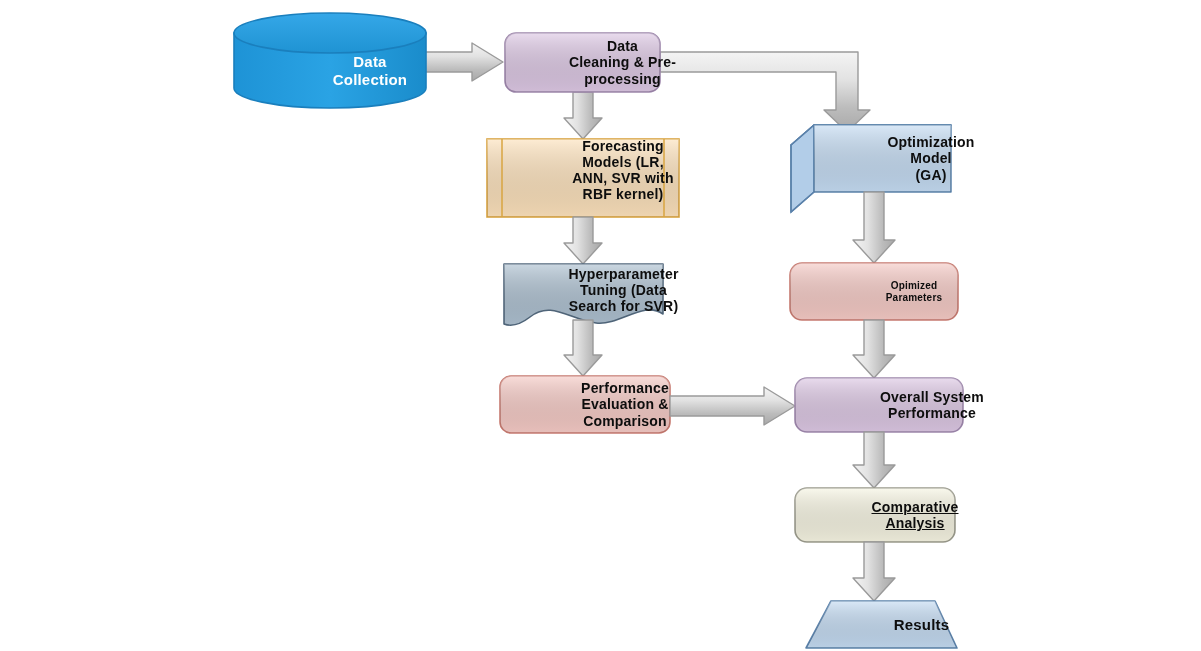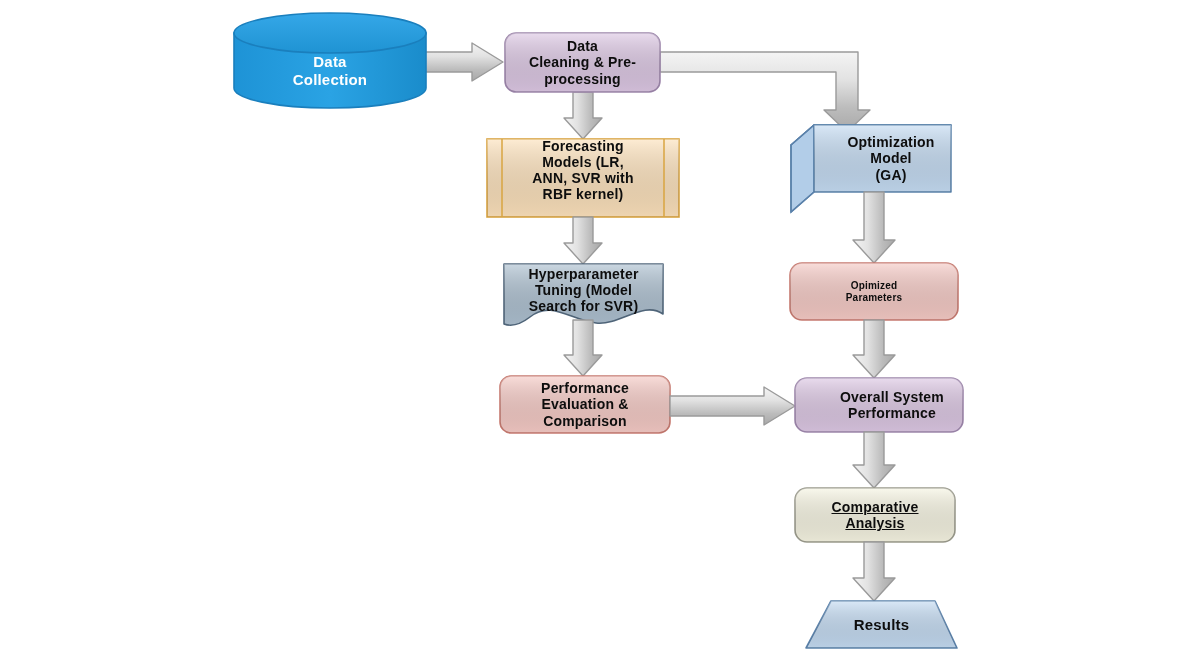--- a/index.html
+++ b/index.html
@@ -29,20 +29,21 @@
     display: flex;
     align-items: center;
     justify-content: center;
     text-align: center;
     font-weight: bold;
     color: #111111;
     line-height: 1.15;
     white-space: pre-line;
     pointer-events: none;
     letter-spacing: 0.2px;
+    padding-left: 40px;
   }
   .label-dark {
     color: #0d0d0d;
   }
   .label-light {
     color: #ffffff;
   }
 </style>
 </head>
 <body>
@@ -200,21 +201,21 @@
   <div class="node-label label-dark" style="left:505px; top:33px; width:155px; height:59px; font-size:14px;">Data
 Cleaning &amp; Pre-
 processing</div>
 
   <div class="node-label label-dark" style="left:502px; top:139px; width:162px; height:62px; font-size:14px;">Forecasting
 Models (LR,
 ANN, SVR with
 RBF kernel)</div>
 
   <div class="node-label label-dark" style="left:504px; top:264px; width:159px; height:52px; font-size:14px;">Hyperparameter
-Tuning (Model
+Tuning (Data
 Search for SVR)</div>
 
   <div class="node-label label-dark" style="left:500px; top:376px; width:170px; height:57px; font-size:14px;">Performance
 Evaluation &amp;
 Comparison</div>
 
   <div class="node-label label-dark" style="left:814px; top:125px; width:154px; height:67px; font-size:14px;">Optimization
 Model
 (GA)</div>
 

